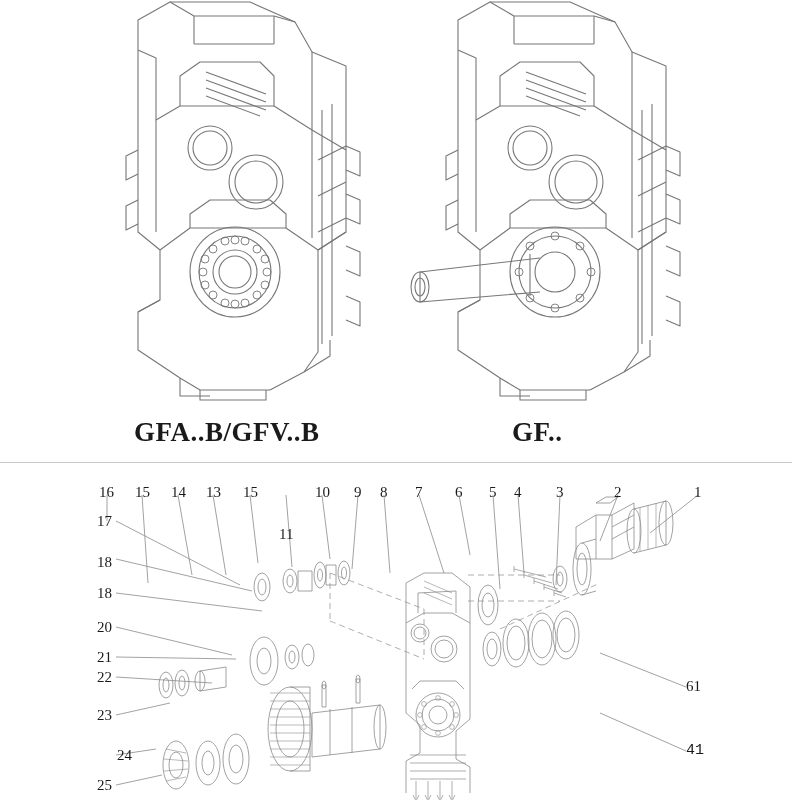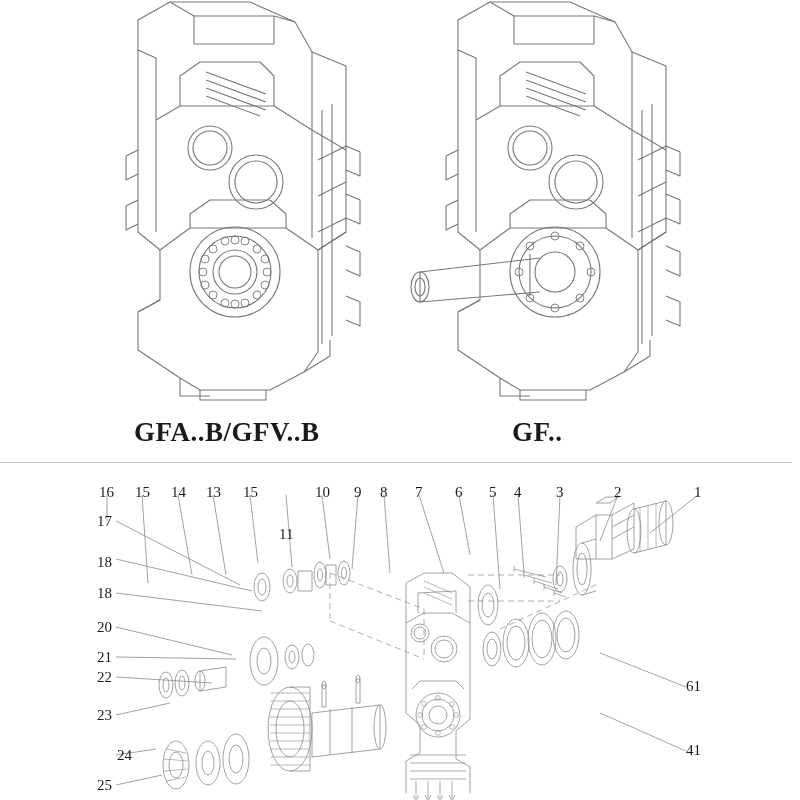--- a/index.html
+++ b/index.html
@@ -451,16 +451,16 @@
     <div class="lbl" style="left:97px; top:92px;">18</div>
     <div class="lbl" style="left:97px; top:123px;">18</div>
     <div class="lbl" style="left:97px; top:157px;">20</div>
     <div class="lbl" style="left:97px; top:187px;">21</div>
     <div class="lbl" style="left:97px; top:207px;">22</div>
     <div class="lbl" style="left:97px; top:245px;">23</div>
     <div class="lbl" style="left:97px; top:285px;margin-left:20px;">24</div>
     <div class="lbl" style="left:97px; top:315px;">25</div>
 
     <div class="lbl" style="left:686px; top:216px;">61</div>
-    <div class="lbl" style="left:686px; top:280px;">41</div>
+    <div class="lbl" style="left:686px; top:280px;font-family:Liberation Mono, monospace;">41</div>
   </div>
 
 </div>
 
 </body></html>

